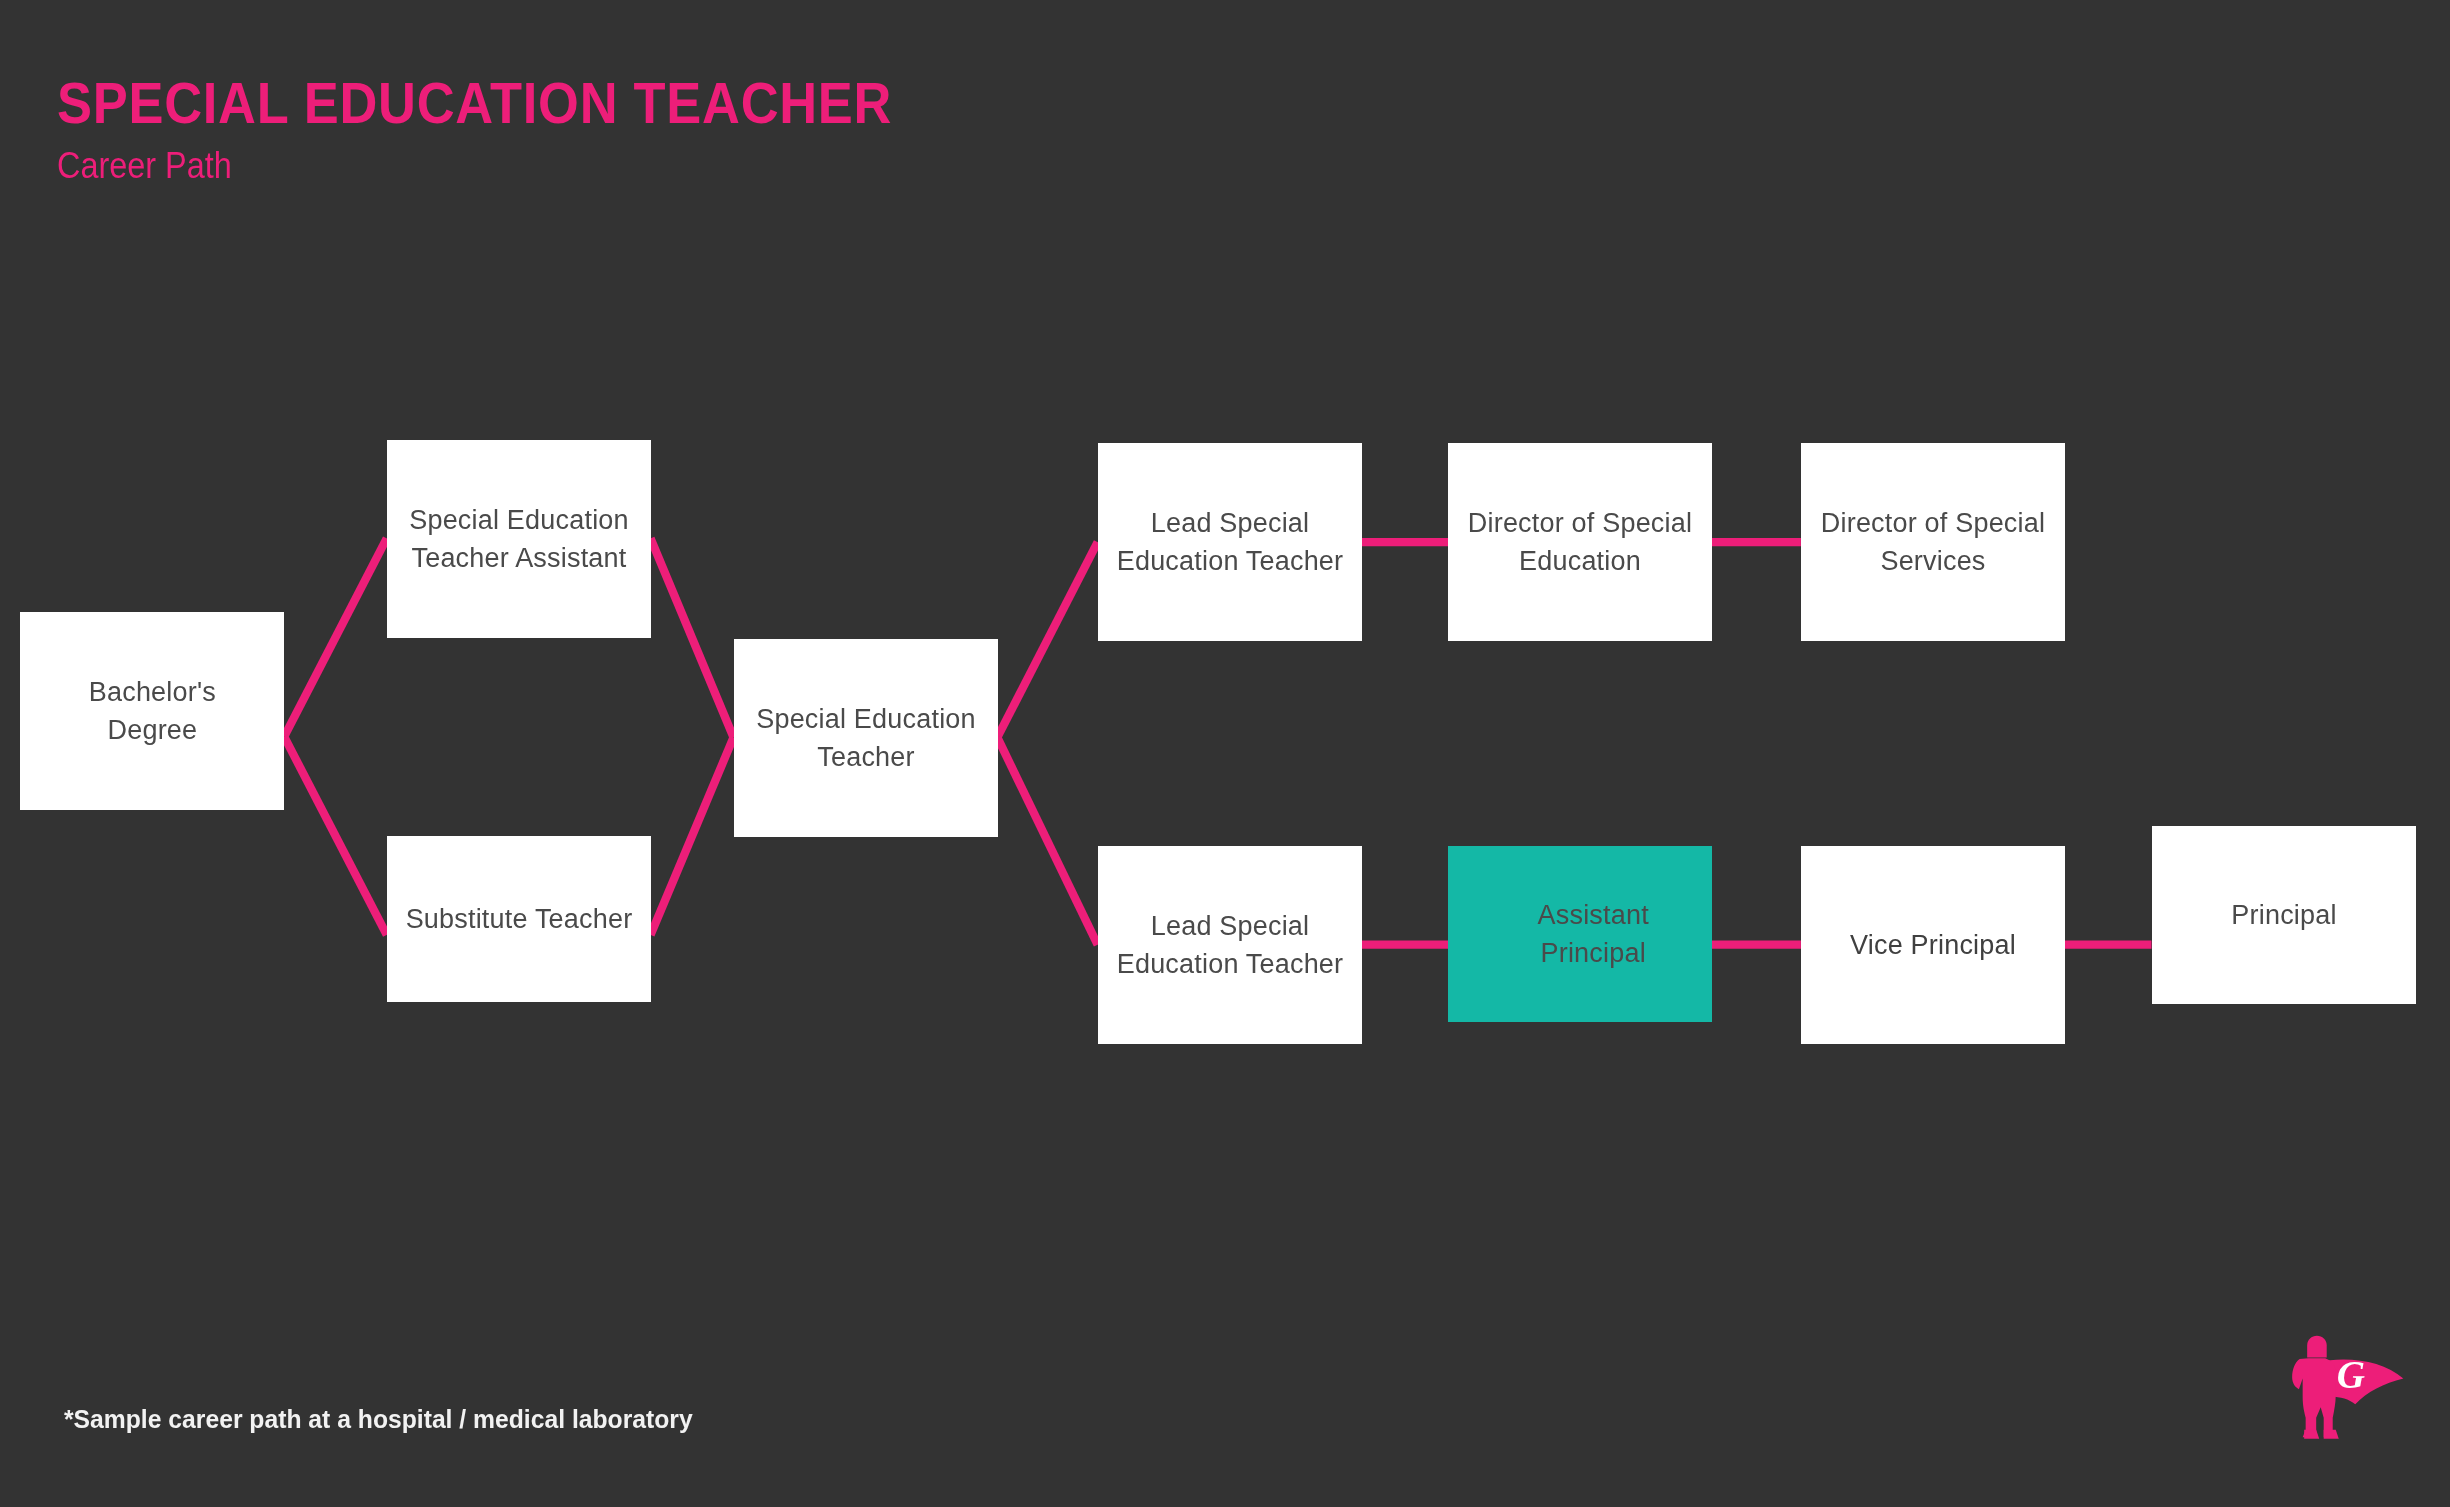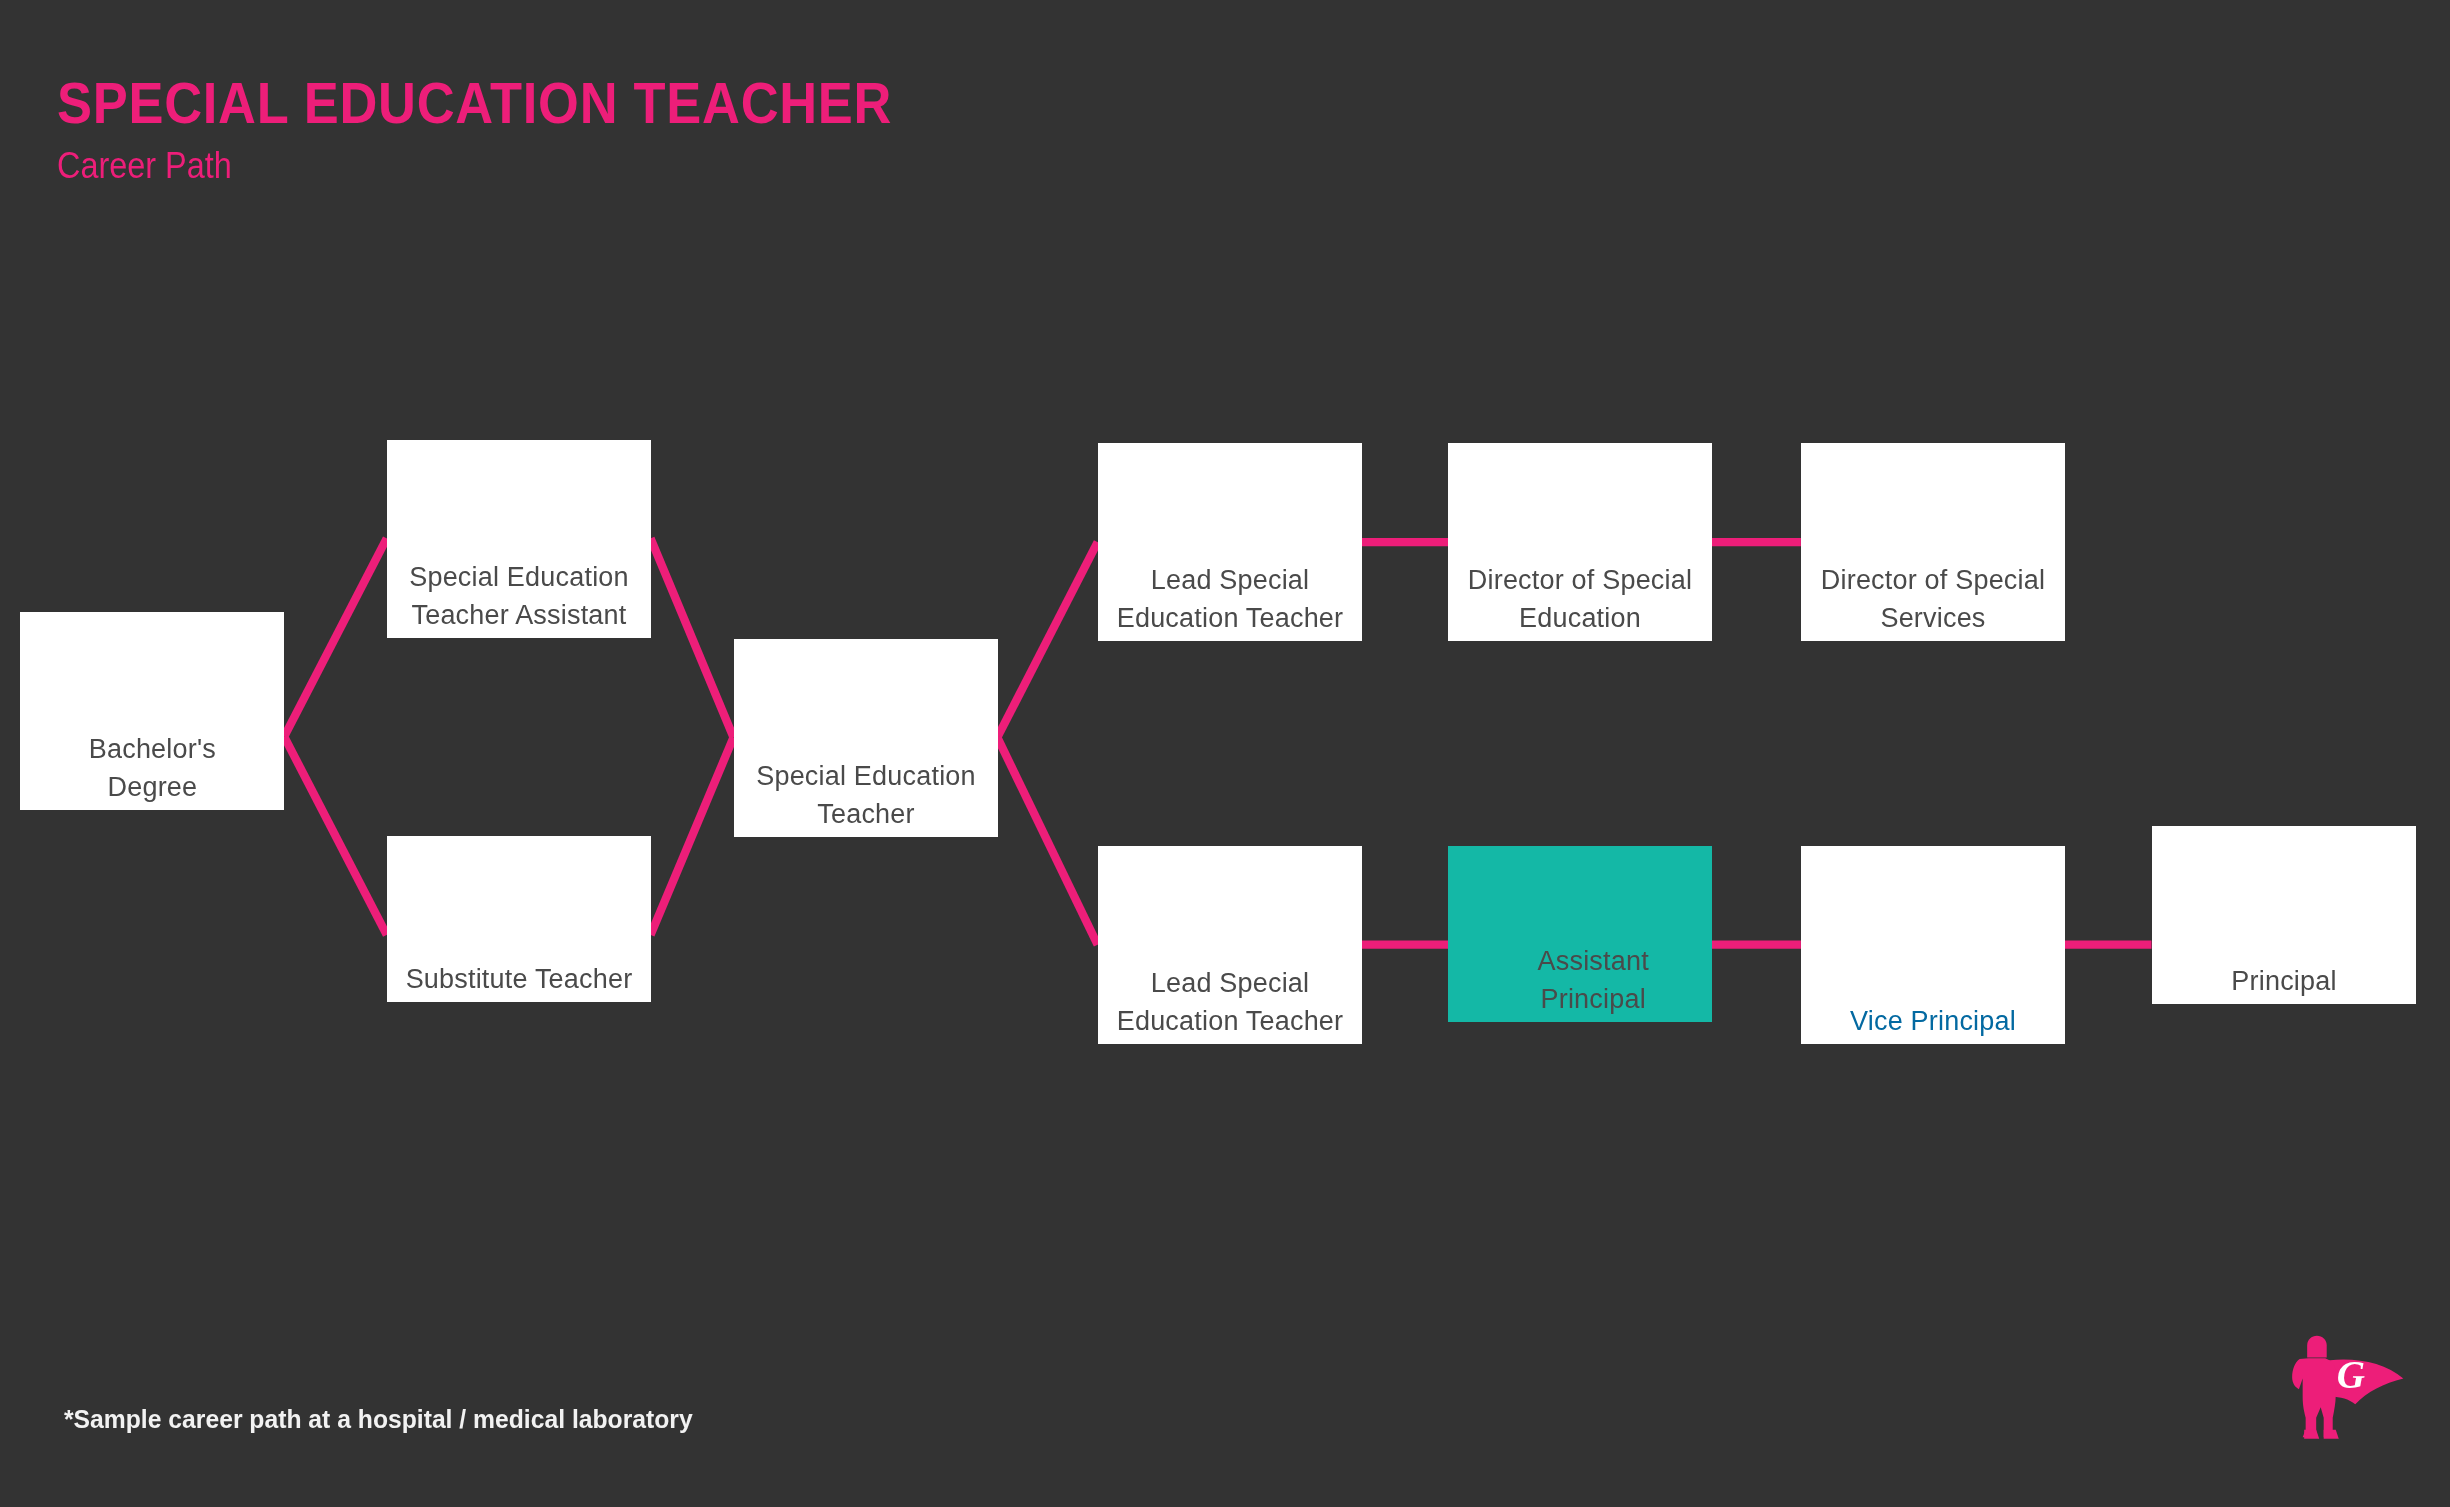--- a/index.html
+++ b/index.html
@@ -63,21 +63,21 @@
     stroke: #ED1E79;
     stroke-width: 11;
     stroke-linecap: butt;
     fill: none;
   }
 
   .node {
     position: absolute;
     background: #FFFFFF;
     display: flex;
-    align-items: flex-end;
+    align-items: center;
     justify-content: center;
     text-align: center;
     box-sizing: border-box;
     padding: 4.5px 13.6px;
   }
   .node-label {
     font-family: "Liberation Sans Narrow", "Liberation Sans", sans-serif;
     font-weight: 400;
     font-size: 27px;
     line-height: 38px;
@@ -164,21 +164,21 @@
 Services</span>
       </div>
       <div class="node" style="left: 1098px; top: 846px; width: 264px; height: 198px; background: rgb(255, 255, 255);">
         <span class="node-label" style="color: rgb(74, 74, 74);">Lead Special
 Education Teacher</span>
       </div>
       <div class="node" style="left: 1448px; top: 846px; width: 264px; height: 176px; background: #14b8a6; padding-left: 40px;">
         <span class="node-label" style="color: rgb(74, 74, 74);">Assistant Principal</span>
       </div>
       <div class="node" style="left: 1801px; top: 846px; width: 264px; height: 198px; background: rgb(255, 255, 255);">
-        <span class="node-label" style="color: #0369a1;">Vice Principal</span>
+        <span class="node-label" style="color: #404040;">Vice Principal</span>
       </div>
       <div class="node" style="left: 2152px; top: 826px; width: 264px; height: 178px; background: rgb(255, 255, 255);">
         <span class="node-label" style="color: rgb(74, 74, 74);">Principal</span>
       </div>
     </div>
 
   <div class="footnote">*Sample career path at a hospital / medical laboratory</div>
 
   <div class="logo">
     <svg viewBox="0 0 190 165" width="143" height="124" xmlns="http://www.w3.org/2000/svg">

